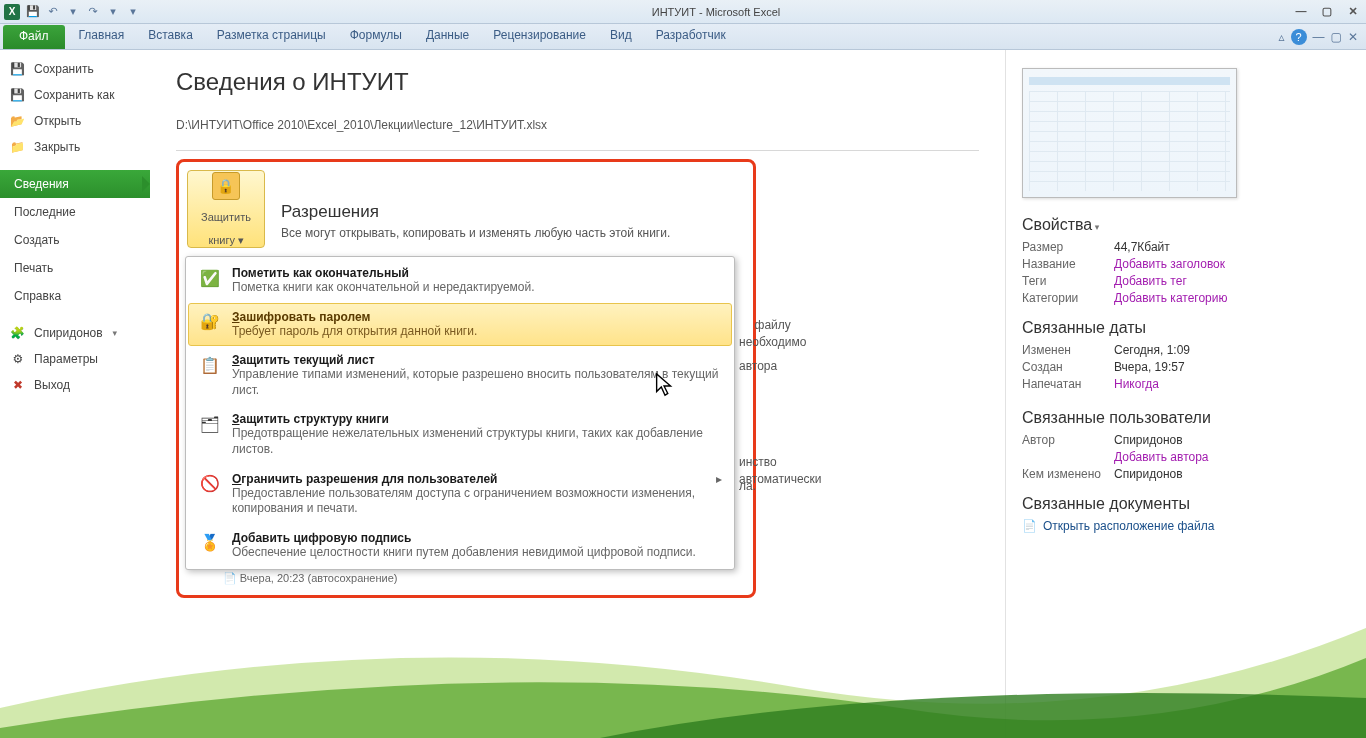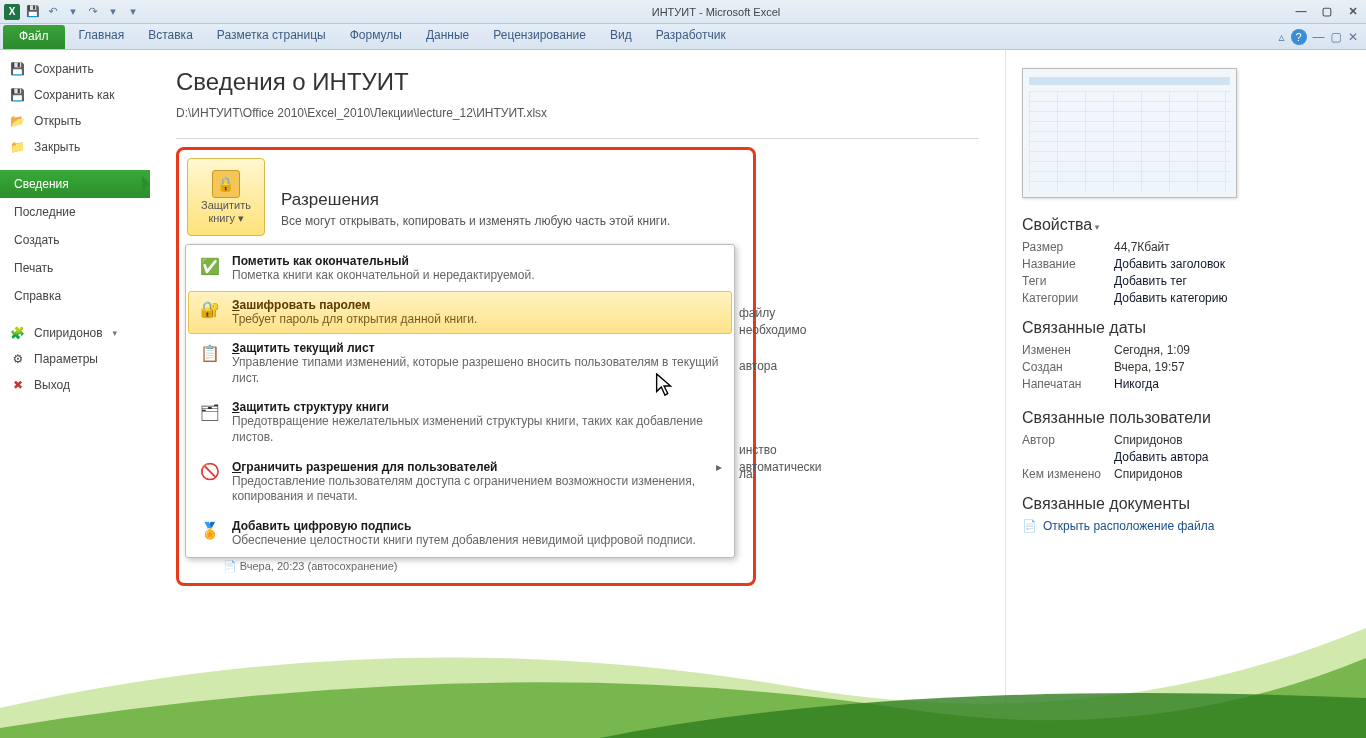--- a/index.html
+++ b/index.html
@@ -27,29 +27,29 @@
 .leftnav { width:150px; background:#fff; border-right:0; padding-top:6px;}
 .leftnav .item { display:flex; align-items:center; gap:8px; padding:5px 10px; font-size:12px; color:#444; cursor:default; }
 .leftnav .item .ico { width:16px; height:16px; display:flex; align-items:center; justify-content:center; font-size:12px;}
 .leftnav .item.selected { background: linear-gradient(#3aa83a,#2c8f2c); color:#fff; position:relative;}
 .leftnav .item.selected::after { content:""; position:absolute; right:-8px; top:50%; transform:translateY(-50%); border:8px solid transparent; border-left-color:#2c8f2c;}
 .leftnav .sep { height:10px; }
 .leftnav .item.simple { padding:7px 14px; }
 
 
 .maincol { flex:1; padding: 18px 26px 0 26px; position:relative; border-right:1px solid #e2e2e2;}
-.maincol h1 { font-size:24px; font-weight:normal; color:#333; margin-bottom:10px;}
+.maincol h1 { font-size:24px; font-weight:normal; color:#333; margin-bottom:22px;}
 .maincol .path { font-size:12px; color:#555; margin-bottom:18px;}
 .maincol hr { border:none; border-top:1px solid #d8d8d8; margin-bottom:0;}
 
 
 .highlighted-block { border:3px solid #e83a1a; border-radius:8px; padding:8px 8px 10px 8px; position:relative; width:580px;}
 
 .perm-header { display:flex; gap:16px; align-items:flex-start;}
-.protect-btn { width:78px; height:78px; background:linear-gradient(#fff7cf,#ffe27a); border:1px solid #d9b94a; border-radius:4px; display:flex; flex-direction:column; align-items:center; justify-content:center; font-size:11px; color:#555; text-align:center; gap:2px;}
+.protect-btn { width:78px; height:78px; background:linear-gradient(#fff7cf,#ffe27a); border:1px solid #d9b94a; border-radius:4px; display:flex; flex-direction:column; align-items:center; justify-content:center; font-size:11px; color:#555; text-align:center; gap:12px;}
 .protect-btn .shield { width:28px; height:28px; background:#f6c557; border:1px solid #c79b2a; border-radius:3px; position:relative;}
 .protect-btn .shield::after { content:"🔒"; position:absolute; inset:0; display:flex; align-items:center; justify-content:center; font-size:14px;}
 .protect-btn .lbl-line { line-height:1;}
 .perm-text h2 { font-size:17px; font-weight:normal; color:#333; margin-bottom:4px;margin-top:32px;}
 .perm-text p { font-size:12px; color:#555;}
 
 .right-peek { position:absolute; left:560px; font-size:12px; color:#555; line-height:1.4; }
 
 
 .menu { position:absolute; top:94px; left:6px; width:550px; background:#fff; border:1px solid #bcbcbc; box-shadow:2px 2px 6px rgba(0,0,0,0.25); border-radius:3px; padding:2px;}
@@ -73,21 +73,21 @@
 .thumb::before{ content:""; position:absolute; top:8px; left:6px; right:6px; height:8px; background:#cfe3f2;}
 .thumb .gridstub { position:absolute; top:22px; left:6px; right:6px; bottom:6px; background:
   repeating-linear-gradient(to bottom, #dfe9f1 0 1px, transparent 1px 10px),
   repeating-linear-gradient(to right, #dfe9f1 0 1px, transparent 1px 28px);
 }
 .propcol .sect-title { color:#333; margin:8px 0 6px 0; font-size:16px;}
 .propcol .sect-title .drop::after{ content:" ▾"; font-size:9px; color:#777;}
 .propcol .kv { display:flex; margin:3px 0;}
 .propcol .kv .k { width:92px; color:#666;}
 .propcol .kv .v { color:#333;}
-.propcol .kv .v.ghost { color:#0f172a;}
+.propcol .kv .v.ghost { color:#a21caf;}
 .propcol .linklike { color:#1a4f8a; display:flex; align-items:center; gap:6px; margin-top:6px;}
 
 
 .wave { position:absolute; left:0; right:0; bottom:0; height:150px; pointer-events:none; overflow:hidden;}
 .wave svg { width:100%; height:100%; }
 
 .qat-ico { width:14px; text-align:center; color:#5a7699; font-size:11px;}
 u.hot { text-decoration:underline;}
 </style>
 </head>
@@ -192,22 +192,22 @@
           <div class="shield"></div>
           <div class="lbl-line">Защитить</div>
           <div class="lbl-line">книгу ▾</div>
         </div>
         <div class="perm-text">
           <h2>Разрешения</h2>
           <p>Все могут открывать, копировать и изменять любую часть этой книги.</p>
         </div>
       </div>
 
-      <div class="right-peek" style="top:155px;">файлу необходимо</div>
-      <div class="right-peek" style="top:208px;">автора</div>
+      <div class="right-peek" style="top:155px;text-align:center;">файлу необходимо</div>
+      <div class="right-peek" style="top:196px;">автора</div>
       <div class="right-peek" style="top:292px;">инство автоматически</div>
       <div class="right-peek" style="top:316px;">ла.</div>
 
       <div class="menu">
         <div class="mitem">
           <div class="mico">✅</div>
           <div class="mtxt">
               <b>Пометить как окончательный</b>
               <span>Пометка книги как окончательной и нередактируемой.</span>
             </div>

